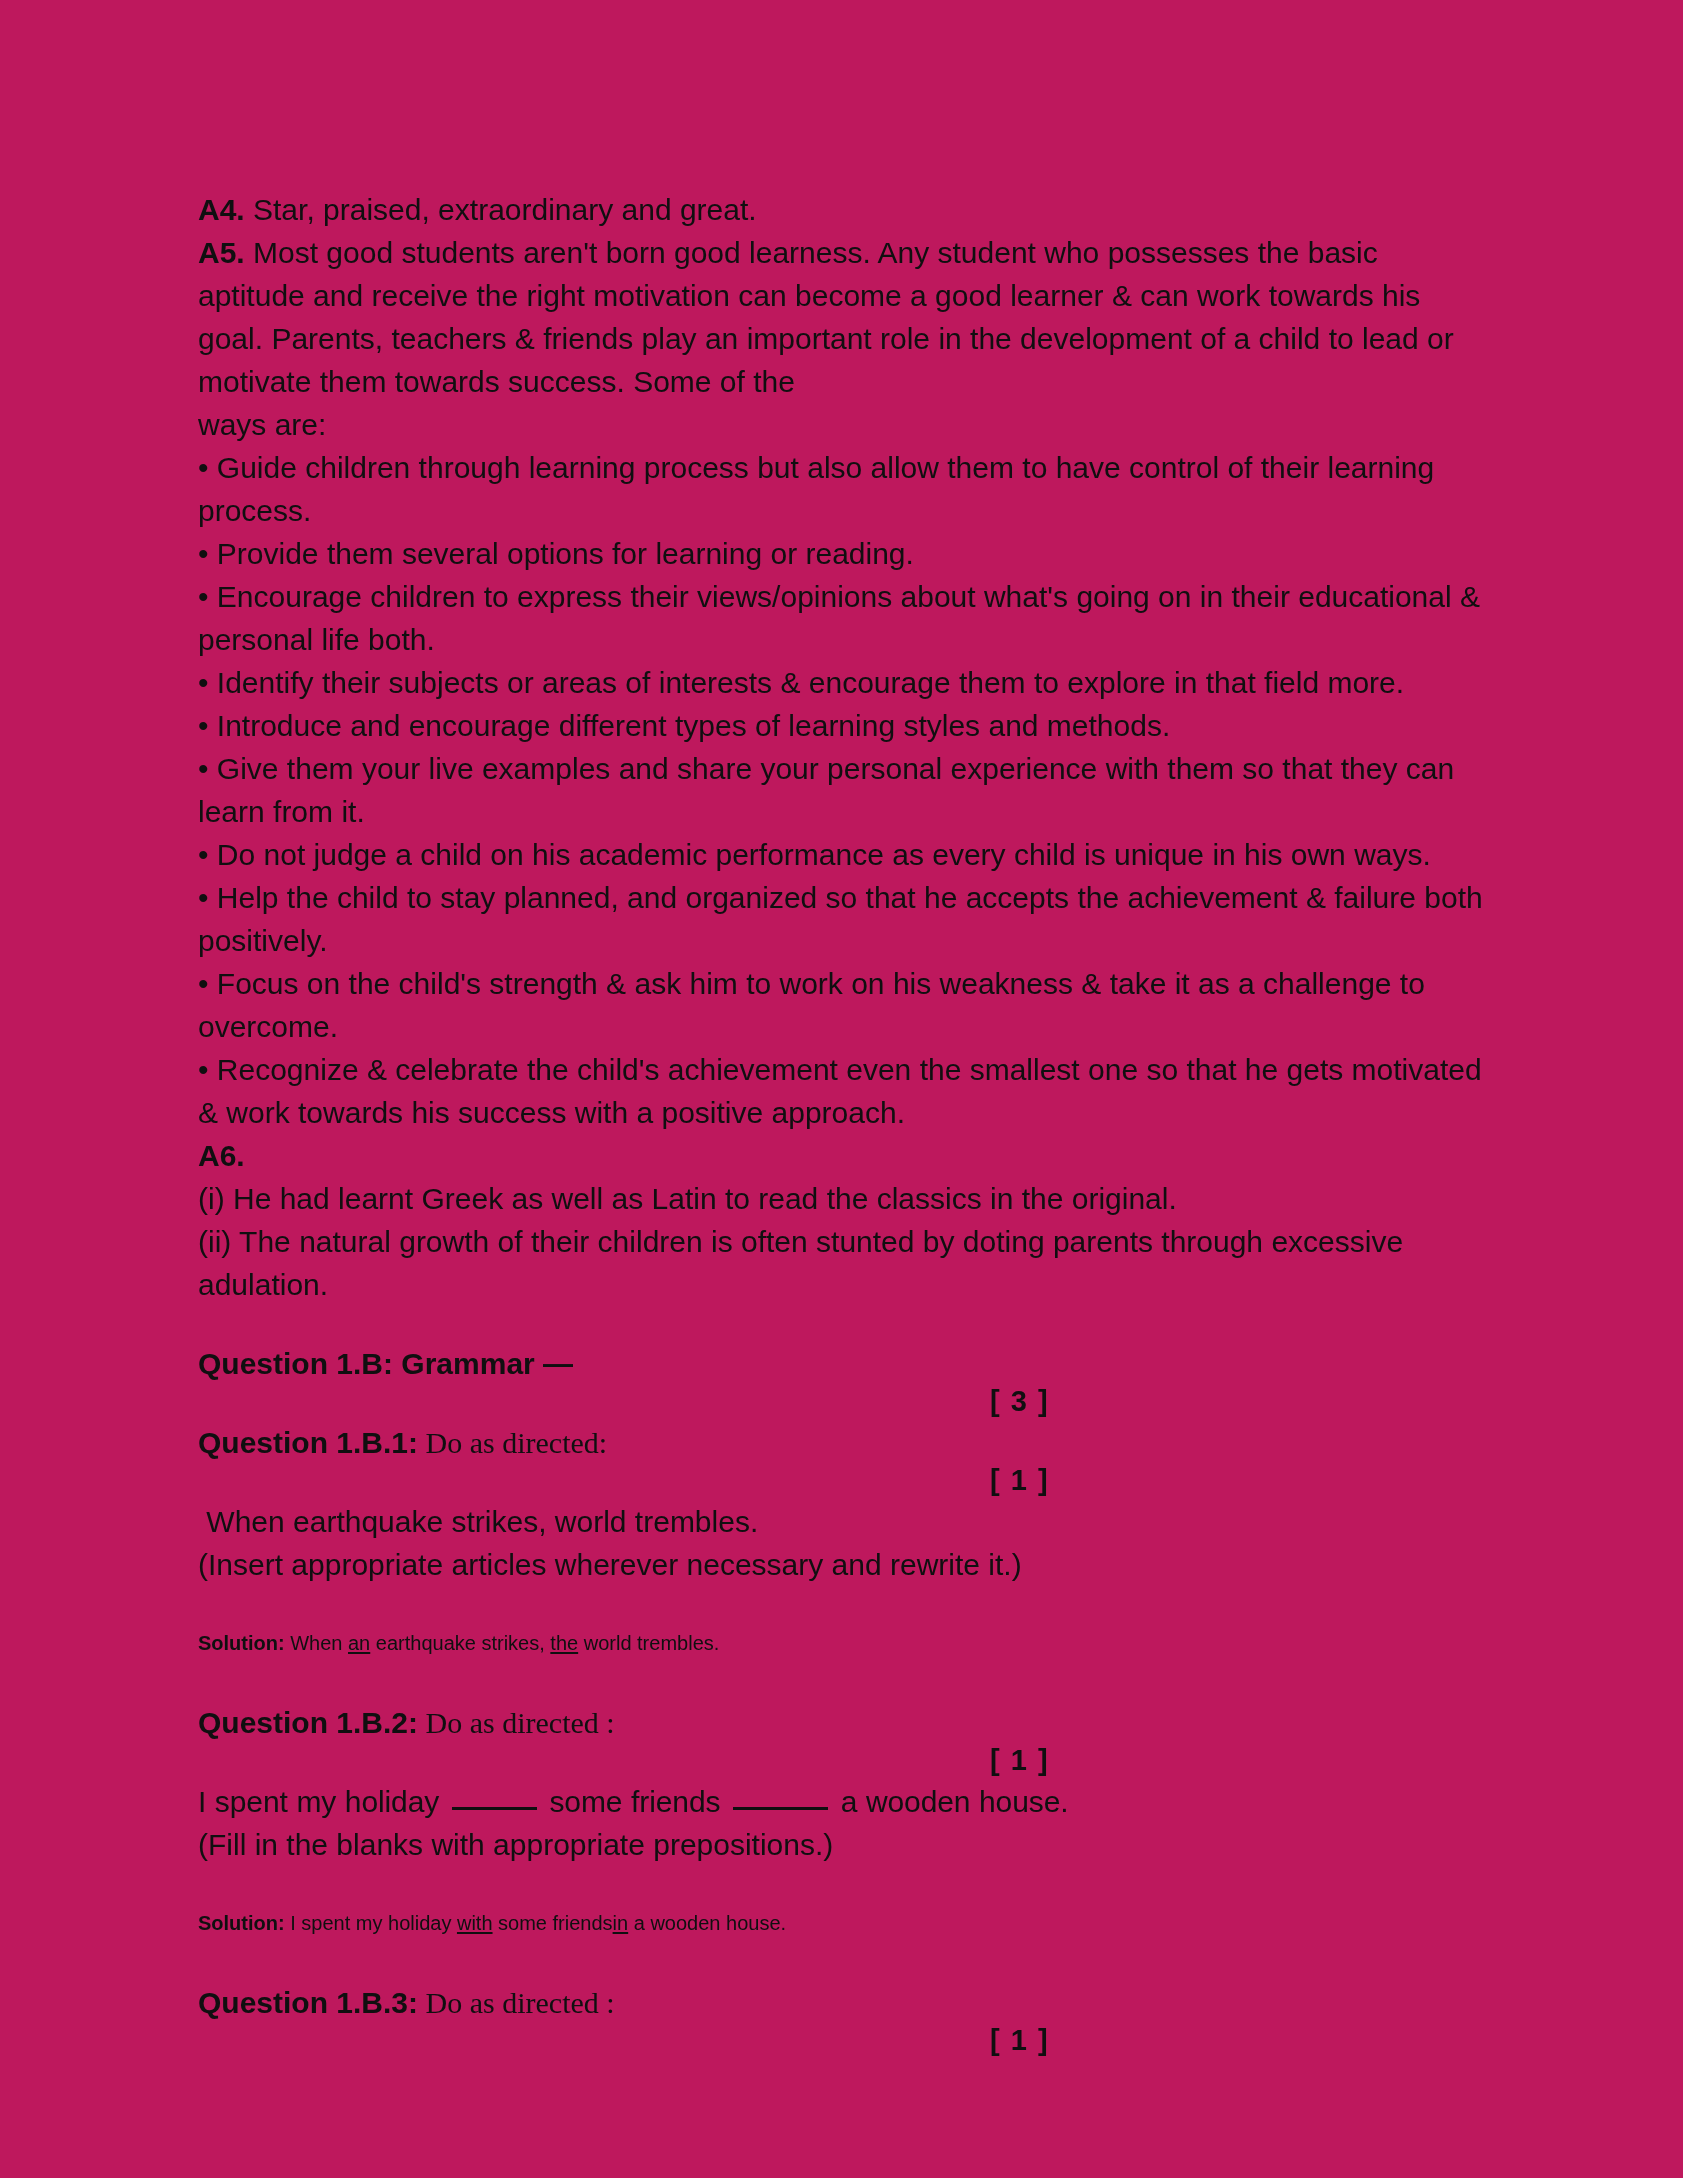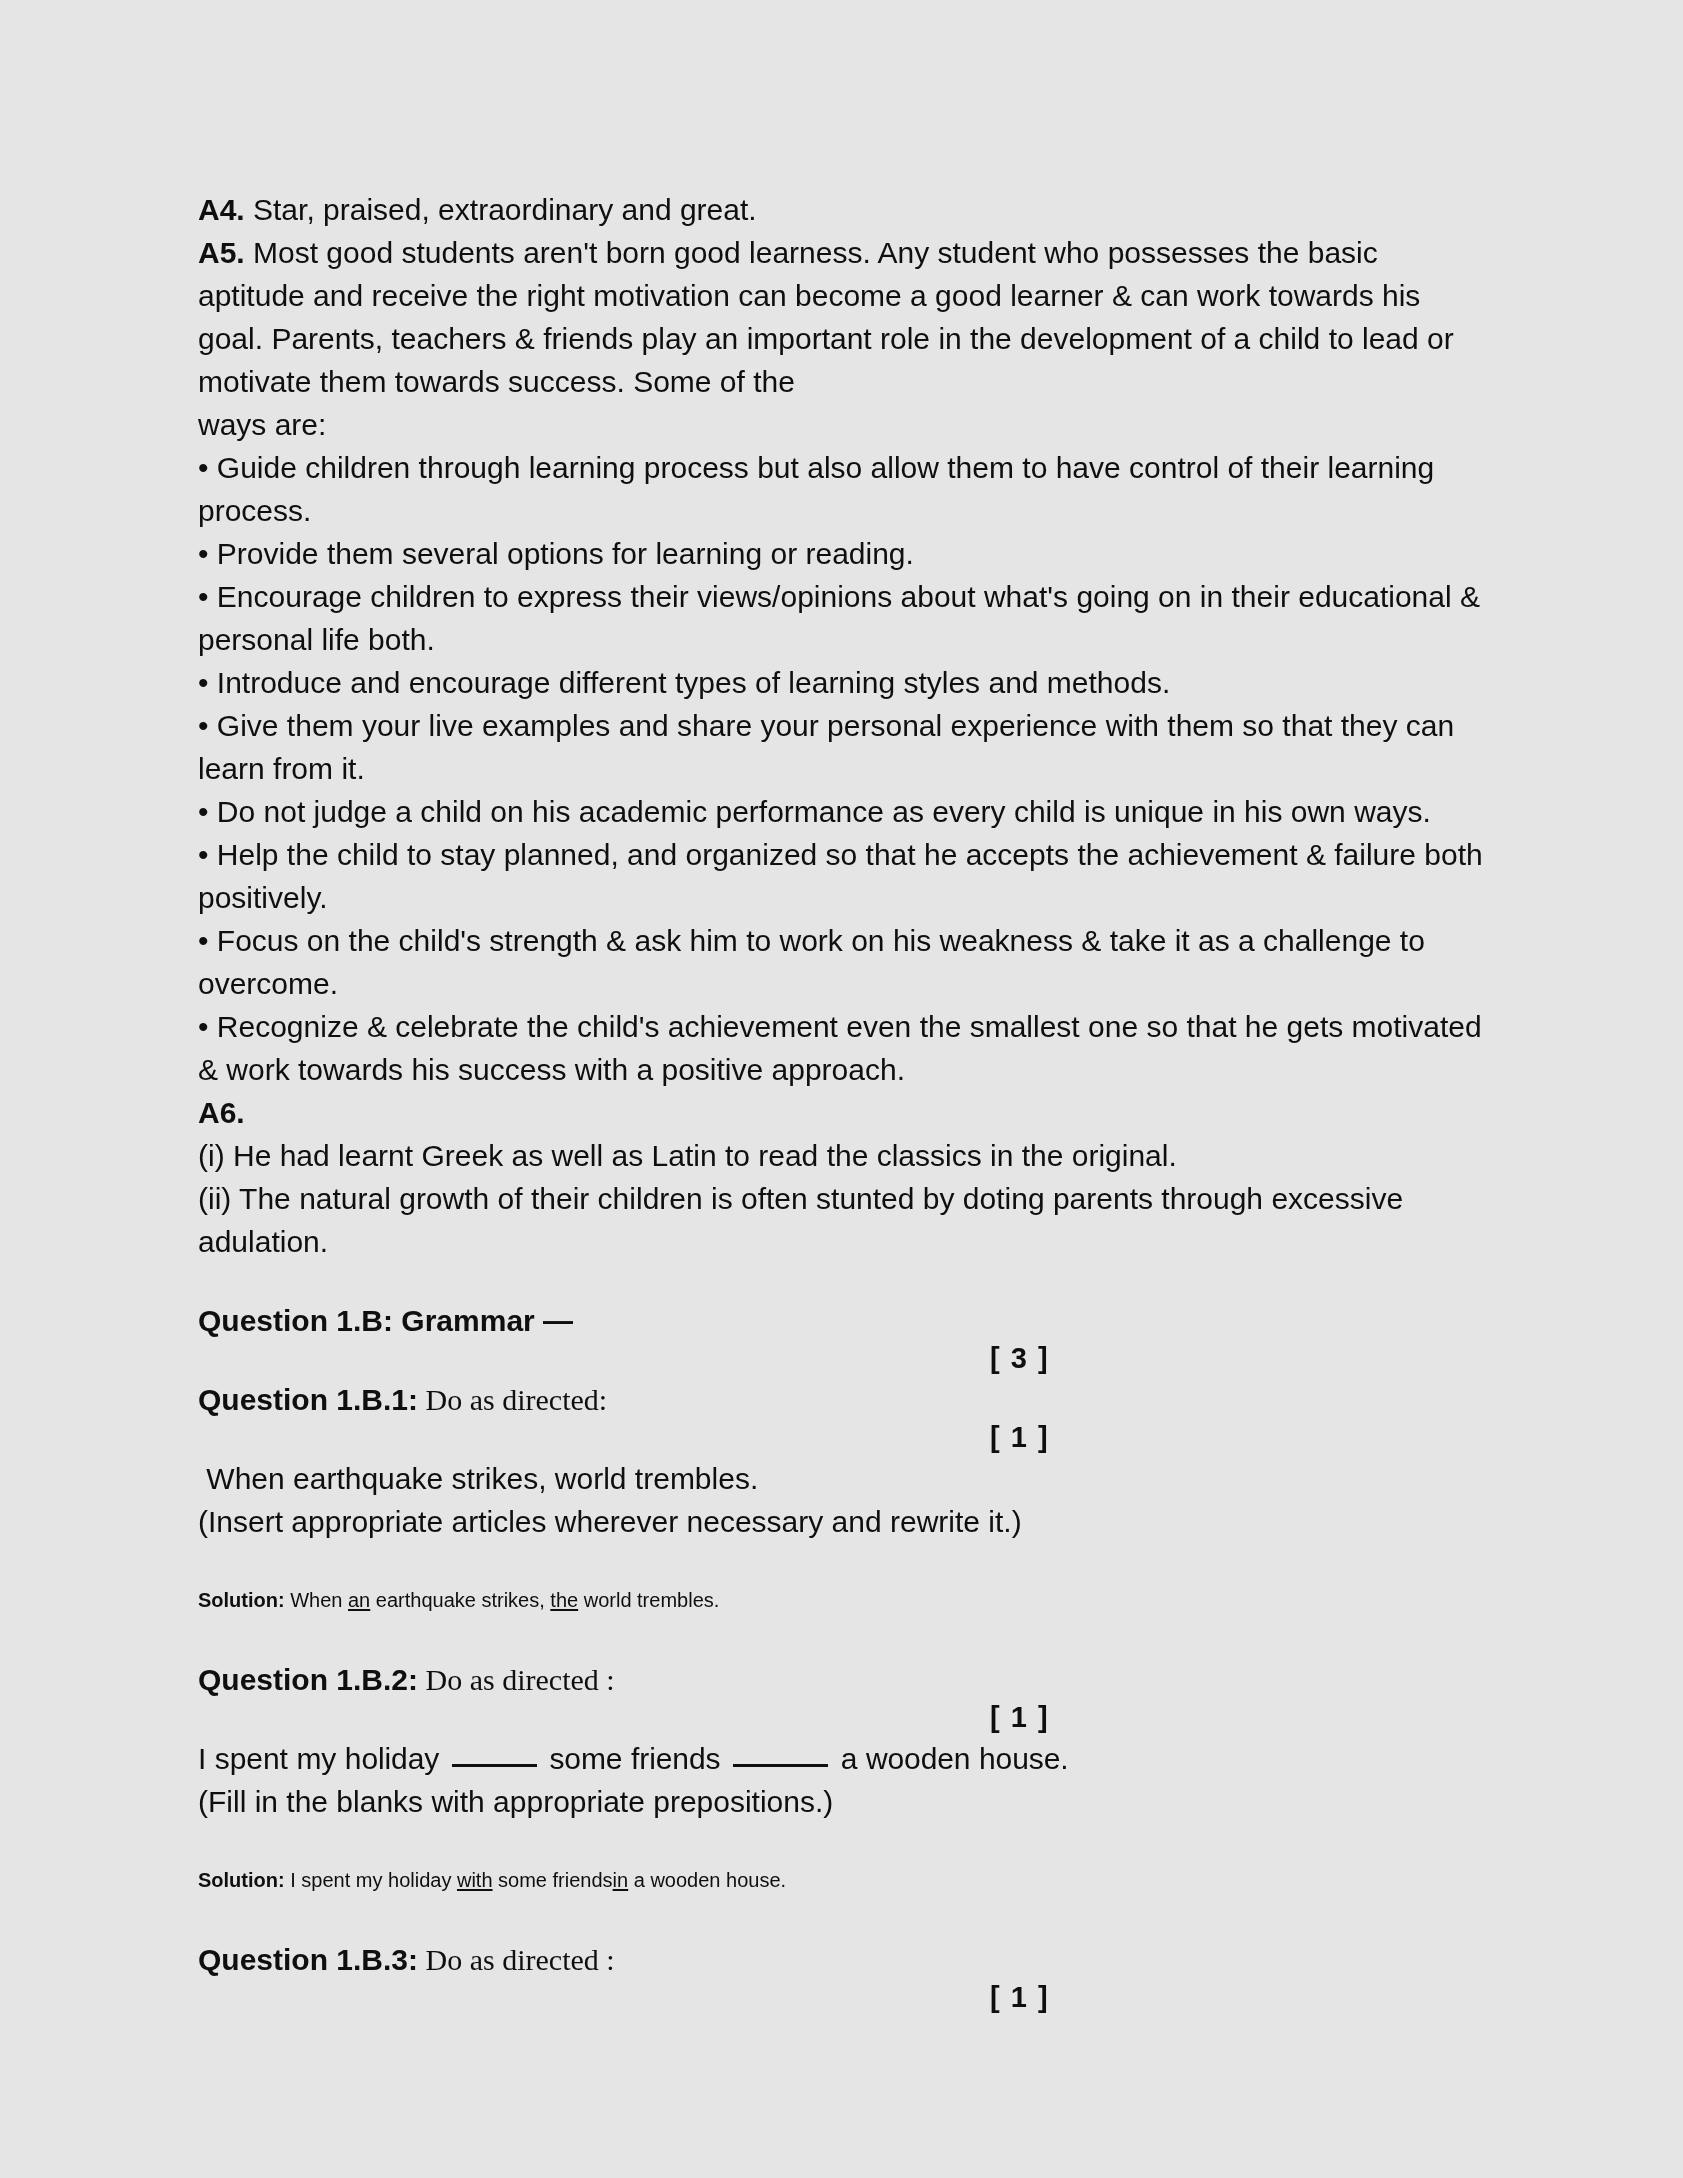--- a/index.html
+++ b/index.html
@@ -13,21 +13,21 @@
     height: 2178px;
     font-family: "Liberation Sans", sans-serif;
     color: #100f10;
     -webkit-font-smoothing: antialiased;
   }
 
   .page {
     position: relative;
     width: 1683px;
     height: 2178px;
-    background: #e5e5e5;
+    background: #be185d;
     box-sizing: border-box;
     padding: 188px 198px 0 198px;
   }
 
   .doc-body {
     width: 1287px;
     position: relative;
   }
 
   
@@ -116,20 +116,21 @@
     </div>
 
     <div class="answer-block block-gap-lg">
       <div>
         <span class="lead">A5.</span><span> Most good students aren't born good learness. Any student who possesses the basic aptitude and receive the right motivation can become a good learner &amp; can work towards his goal. Parents, teachers &amp; friends play an important role in the development of a child to lead or motivate them towards success. Some of the</span>
       </div>
       <div class="raw-lines">ways are:</div>
       <div class="raw-lines">• Guide children through learning process but also allow them to have control of their learning process.</div>
       <div class="raw-lines">• Provide them several options for learning or reading.</div>
       <div class="raw-lines">• Encourage children to express their views/opinions about what's going on in their educational &amp; personal life both.</div>
+      <div class="raw-lines">• Identify their subjects or areas of interests &amp; encourage them to explore in that field more.</div>
       <div class="raw-lines">• Introduce and encourage different types of learning styles and methods.</div>
       <div class="raw-lines">• Give them your live examples and share your personal experience with them so that they can learn from it.</div>
       <div class="raw-lines">• Do not judge a child on his academic performance as every child is unique in his own ways.</div>
       <div class="raw-lines">• Help the child to stay planned, and organized so that he accepts the achievement &amp; failure both positively.</div>
       <div class="raw-lines">• Focus on the child's strength &amp; ask him to work on his weakness &amp; take it as a challenge to overcome.</div>
       <div class="raw-lines">• Recognize &amp; celebrate the child's achievement even the smallest one so that he gets motivated &amp; work towards his success with a positive approach.</div>
     </div>
 
     <div class="answer-block block-gap-md">
       <div class="lead">A6.</div>

